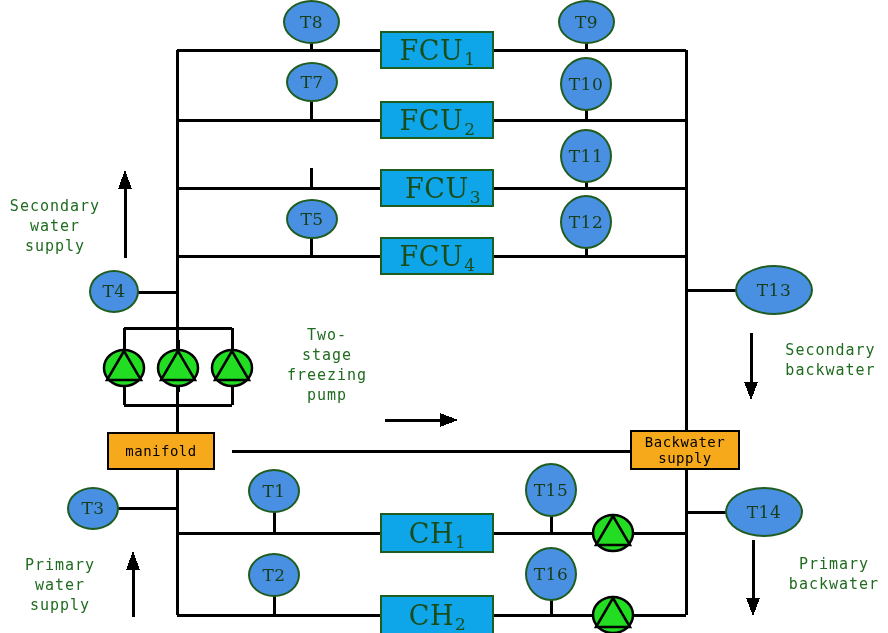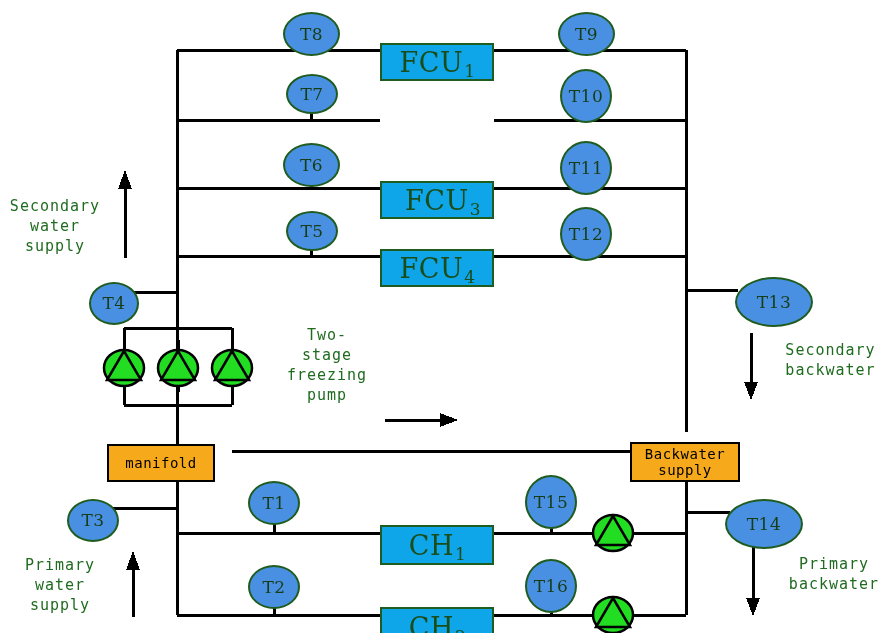--- a/index.html
+++ b/index.html
@@ -22,21 +22,20 @@
     width: 888px;
     height: 633px;
   }
   .node {
     position: absolute;
     box-sizing: border-box;
     display: flex;
     align-items: center;
     justify-content: center;
     text-align: center;
-    margin-top: 12px;
   }
   
   .sensor {
     background: #4a90e2;
     border: 2px solid #1f5c1f;
     border-radius: 50%;
     color: #173d17;
     font-family: "DejaVu Serif", "Liberation Serif", serif;
     font-size: 17px;
     line-height: 19px;
@@ -178,42 +177,42 @@
       <polygon points="133,551 126,570 140,570" stroke="none"></polygon>
 
       <line x1="753" y1="540" x2="753" y2="603"></line>
       <polygon points="753,616 746,598 760,598" stroke="none"></polygon>
     </g>
   </svg>
 
   <div class="node unit" style="left:380px; top:31px; width:114px; height:38px;">
     <span><span>FCU</span><sub>1</sub></span>
   </div>
+  <div class="node unit" style="left:380px; top:101px; width:114px; height:38px;">
+    <span><span>FCU</span><sub>2</sub></span>
+  </div>
   <div class="node unit" style="left:380px; top:169px; width:114px; height:38px;padding-left:11px;">
     <span><span>FCU</span><sub>3</sub></span>
   </div>
   <div class="node unit" style="left:380px; top:237px; width:114px; height:38px;">
     <span><span>FCU</span><sub>4</sub></span>
   </div>
 
   <div class="node unit" style="left:380px; top:513px; width:114px; height:40px;">
     <span><span>CH</span><sub>1</sub></span>
   </div>
   <div class="node unit" style="left:380px; top:595px; width:114px; height:40px;">
     <span><span>CH</span><sub>2</sub></span>
   </div>
 
   <div class="node sensor" style="left:283px; top:0px;   width:57px; height:44px;">
       <span>T8</span>
     </div>
   <div class="node sensor" style="left:286px; top:62px;  width:52px; height:40px;">
       <span>T7</span>
-    </div>
-  <div class="node sensor" style="left:283px; top:131px; width:57px; height:44px;">
-      <span>T6</span>
     </div>
   <div class="node sensor" style="left:286px; top:199px; width:52px; height:40px;">
       <span>T5</span>
     </div>
 
   <div class="node sensor" style="left:558px; top:0px;   width:57px; height:44px;">
       <span>T9</span>
     </div>
   <div class="node sensor" style="left:560px; top:57px;  width:52px; height:54px;">
       <span>T10</span>

